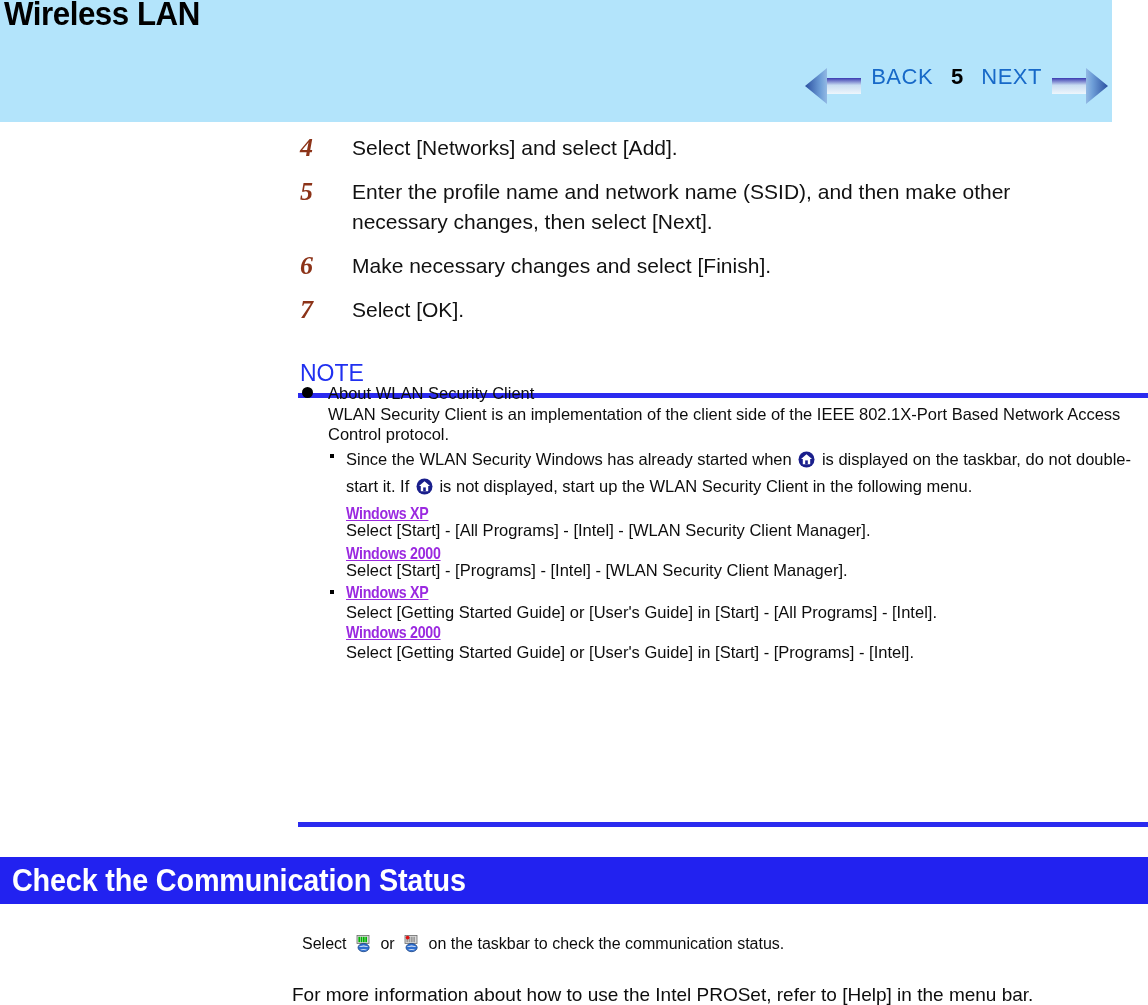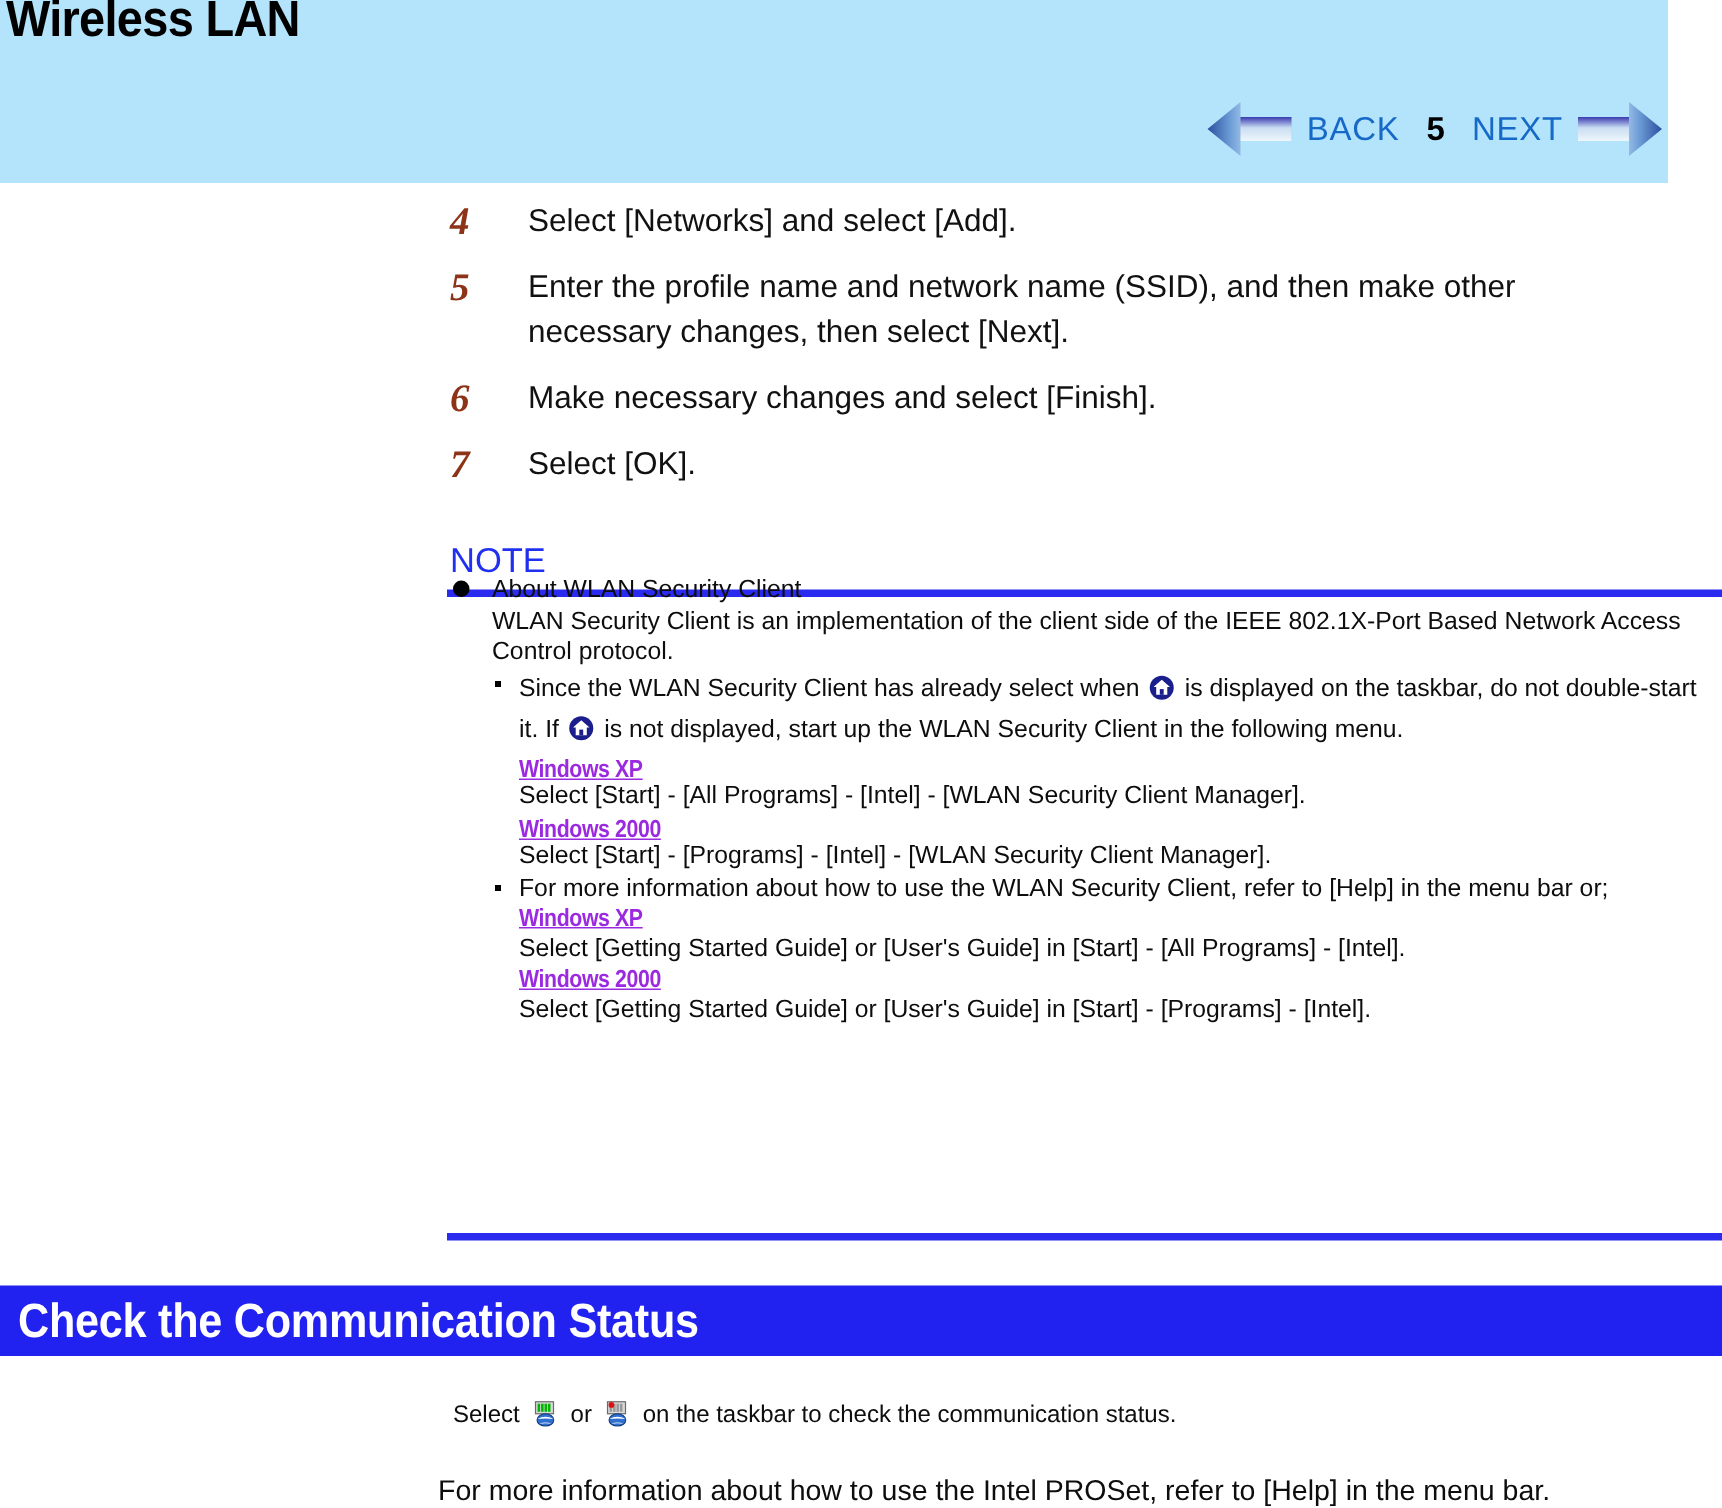--- a/index.html
+++ b/index.html
@@ -37,21 +37,20 @@
     transform-origin: left top;
     white-space: nowrap;
   }
 
   
   #page-nav {
     position: absolute;
     right: 2px;
     top: 64px;
     display: flex;
-    align-items: center;
     height: 44px;
   }
   .nav-arrow {
     width: 62px;
     height: 44px;
     display: block;
   }
   .nav-link {
     font-size: 22px;
     color: #1769c8;
@@ -311,21 +310,21 @@
 
   <div class="note-item">
     <span class="note-bullet-disc"></span>
     <div>About WLAN Security Client</div>
     <div>WLAN Security Client is an implementation of the client side of the IEEE 802.1X-Port Based Network Access Control protocol.</div>
 
     <div class="sub-list">
 
       <div class="sub-item line-loose">
         <span class="sub-bullet-dot"></span>
-        <span>Since the WLAN Security Client has already select when</span>
+        <span>Since the WLAN Security Windows has already started when</span>
         <span class="icon-inline">
           <svg viewBox="0 0 17 17" width="17" height="17" aria-hidden="true">
             <circle cx="8.5" cy="8.5" r="8" fill="#1a1f8c"></circle>
             <path d="M8.5 3.2 L14 8 L12.2 8 L12.2 13.2 L4.8 13.2 L4.8 8 L3 8 Z" fill="#ffffff"></path>
             <rect x="7.2" y="9.4" width="2.6" height="3.8" fill="#1a1f8c"></rect>
             <path d="M2.2 8.6 A6.4 6.4 0 0 1 8.5 2.4" stroke="#1a1f8c" stroke-width="1.4" fill="none"></path>
           </svg>
         </span>
         <span>is displayed on the taskbar, do not double-start it.  If</span>
         <span class="icon-inline">
@@ -344,21 +343,20 @@
         <span style="display:block;line-height:20.5px">Select [Start] - [All Programs] - [Intel] - [WLAN Security Client Manager].</span>
 
         <span class="os-tag-wrap">
           <span class="os-tag">Windows 2000</span>
         </span>
         <span style="display:block;line-height:20.5px">Select [Start] - [Programs] - [Intel] - [WLAN Security Client Manager].</span>
       </div>
 
       <div class="sub-item">
         <span class="sub-bullet-dot"></span>
-        <span>For more information about how to use the WLAN Security Client, refer to [Help] in the menu bar or;</span>
 
         <span class="os-tag-wrap">
           <span class="os-tag">Windows XP</span>
         </span>
         <span style="display:block;line-height:20.5px">Select [Getting Started Guide] or [User's Guide] in [Start] - [All Programs] - [Intel].</span>
 
         <span class="os-tag-wrap">
           <span class="os-tag">Windows 2000</span>
         </span>
         <span style="display:block;line-height:20.5px">Select [Getting Started Guide] or [User's Guide] in [Start] - [Programs] - [Intel].</span>

